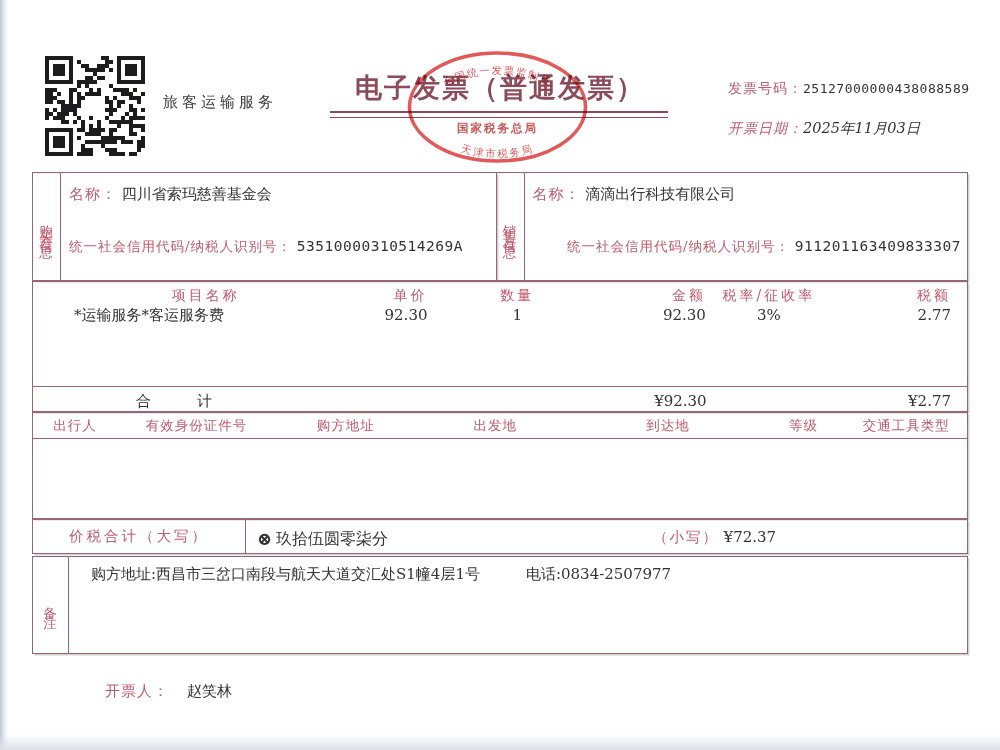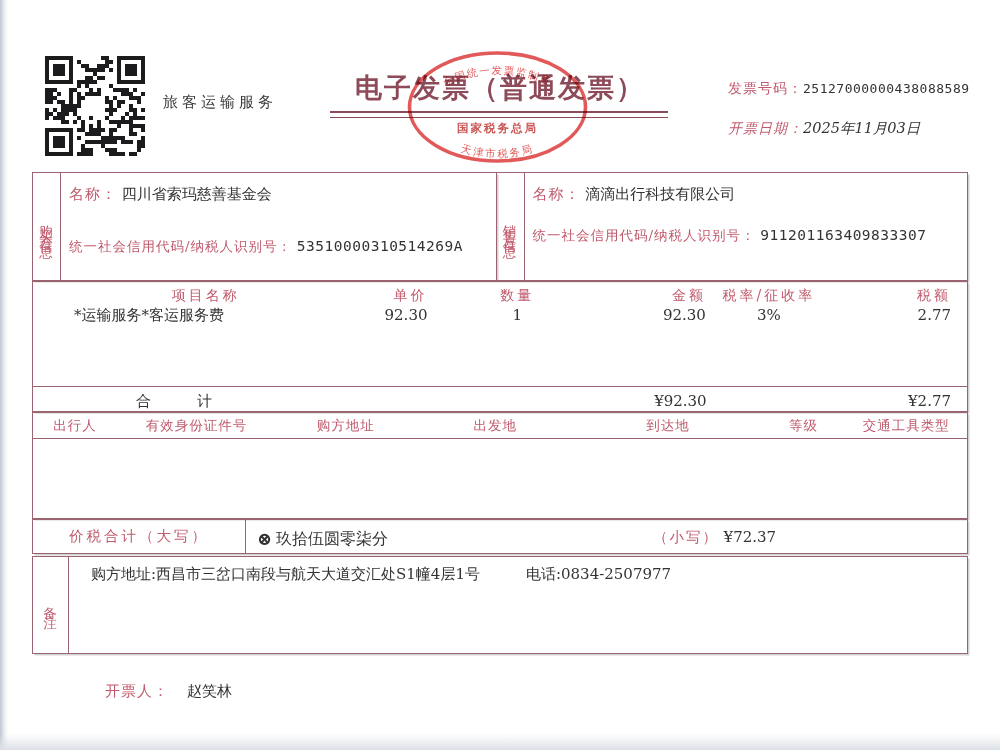--- a/index.html
+++ b/index.html
@@ -331,21 +331,21 @@
   </div>
 
   <div class="box" style="left:495.5px; top:172px; width:472.5px; height:109px;">
     <div class="vstrip" style="width:28px;">
       <span class="vtext">销售方信息</span>
     </div>
     <div class="party-row" style="top:12px;">
       <span class="lbl">名称：</span>
       <span class="val">滴滴出行科技有限公司</span>
     </div>
-    <div class="party-row" style="top:53px;">
+    <div class="party-row" style="top:64px;text-align:right;">
       <span class="lbl" style="font-size:13.5px;">统一社会信用代码/纳税人识别号：</span>
       <span class="val mono">911201163409833307</span>
     </div>
   </div>
 
   <div class="box" style="left:32px; top:281px; width:936px; height:131px;">
     <div class="cols hdr" style="position:absolute; top:5px;">
       <span class="c-name lbl">项目名称</span>
       <span class="c-price lbl">单价</span>
       <span class="c-qty lbl">数量</span>

